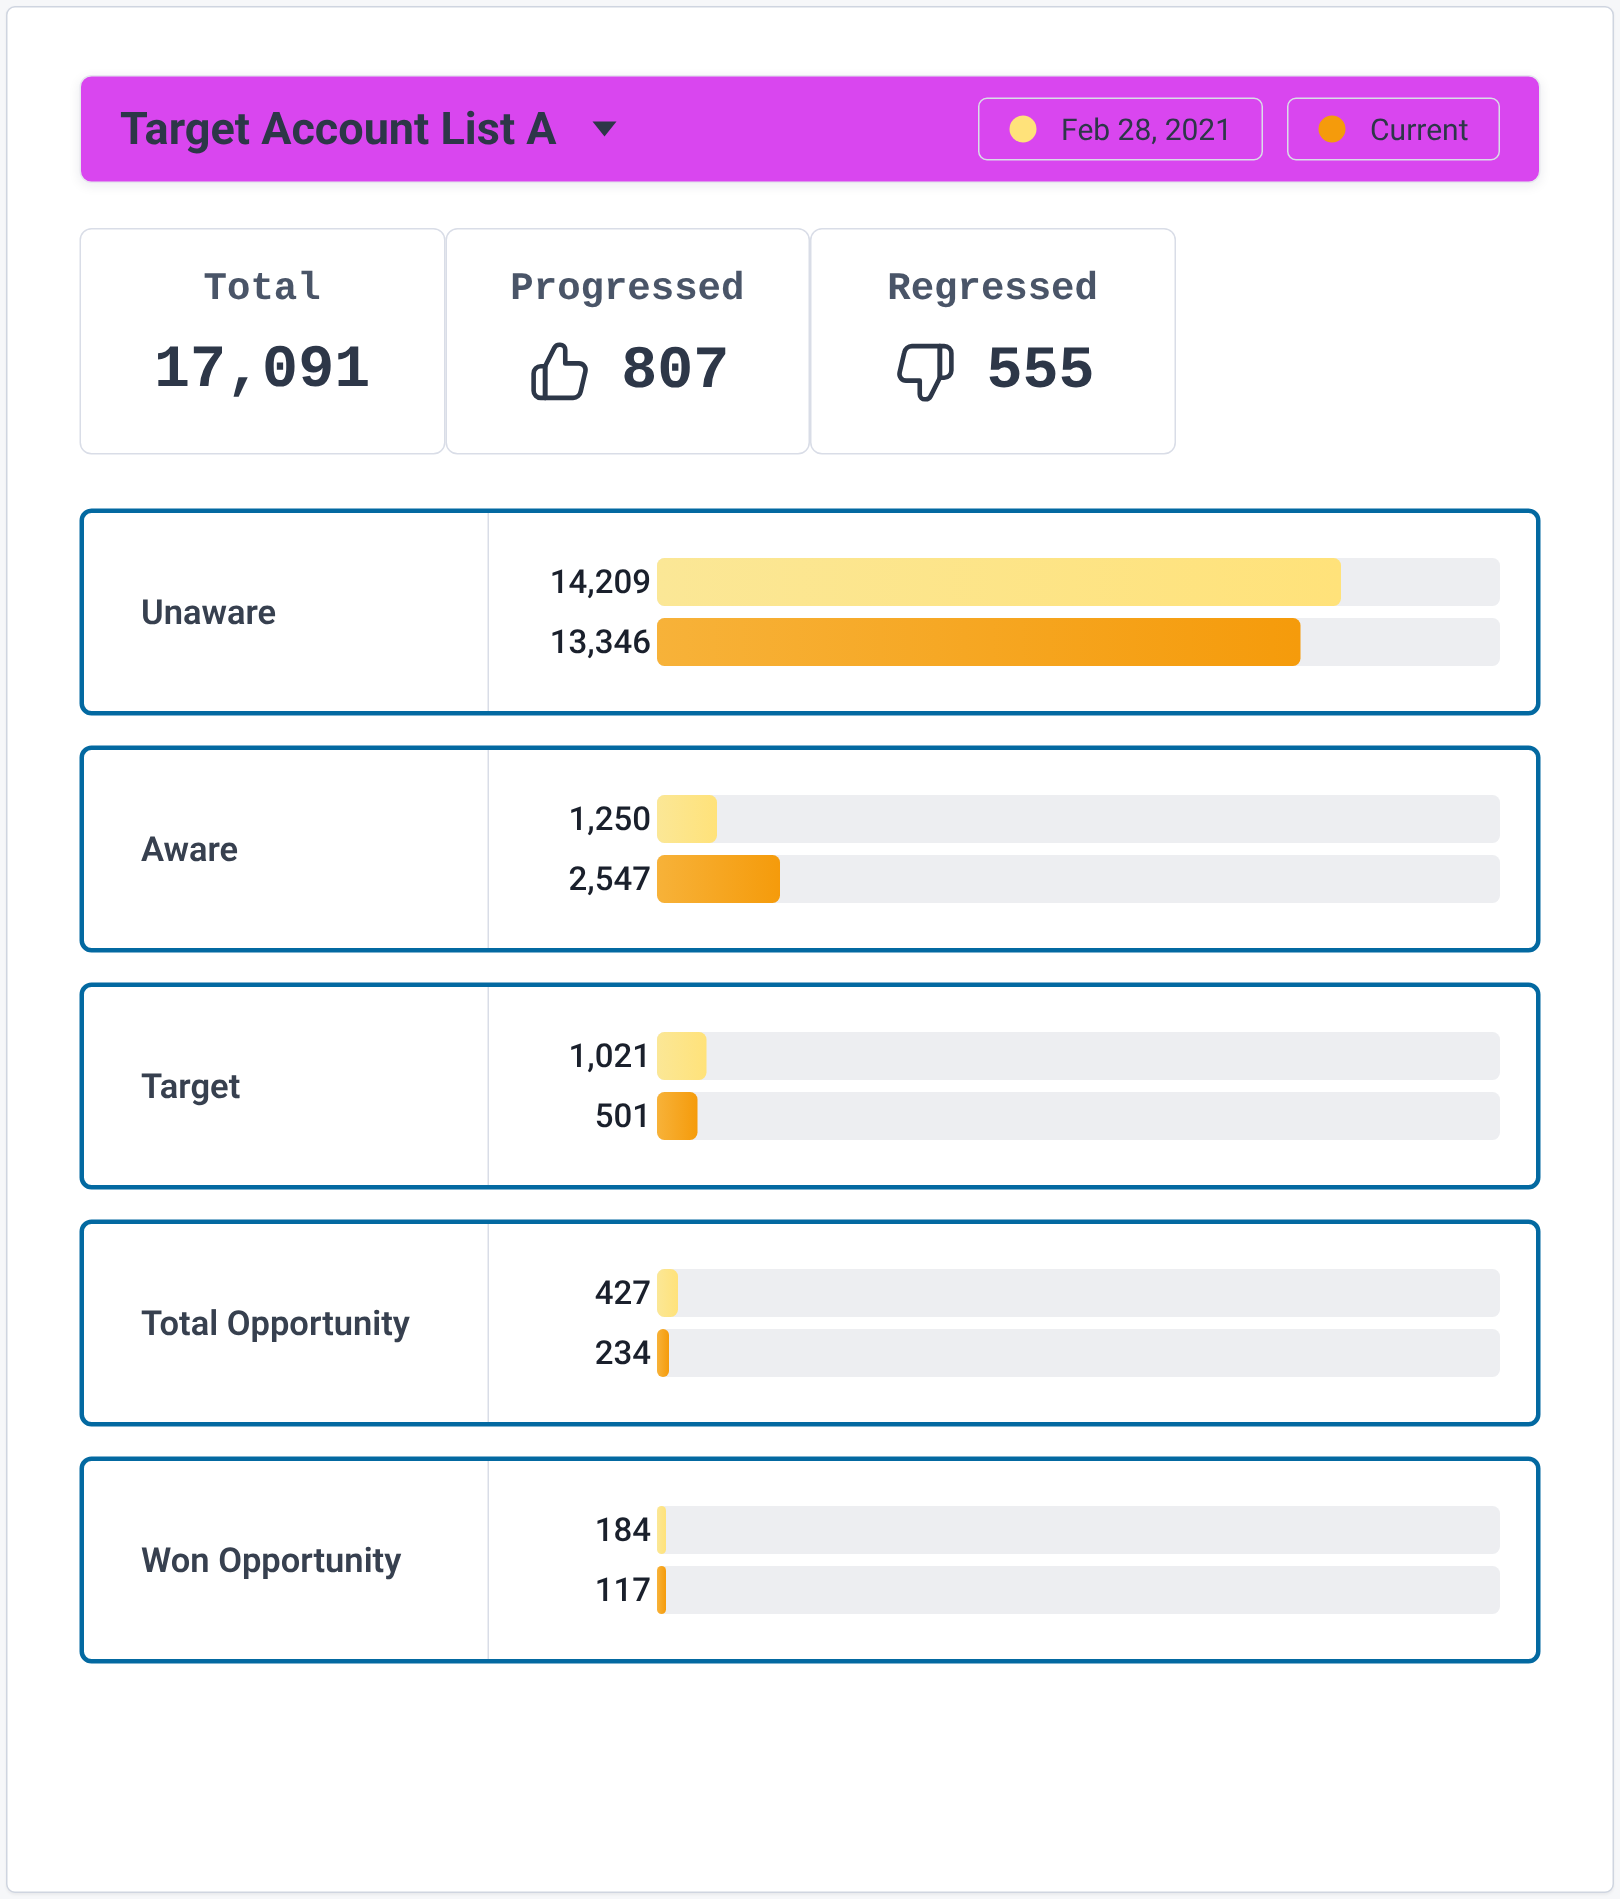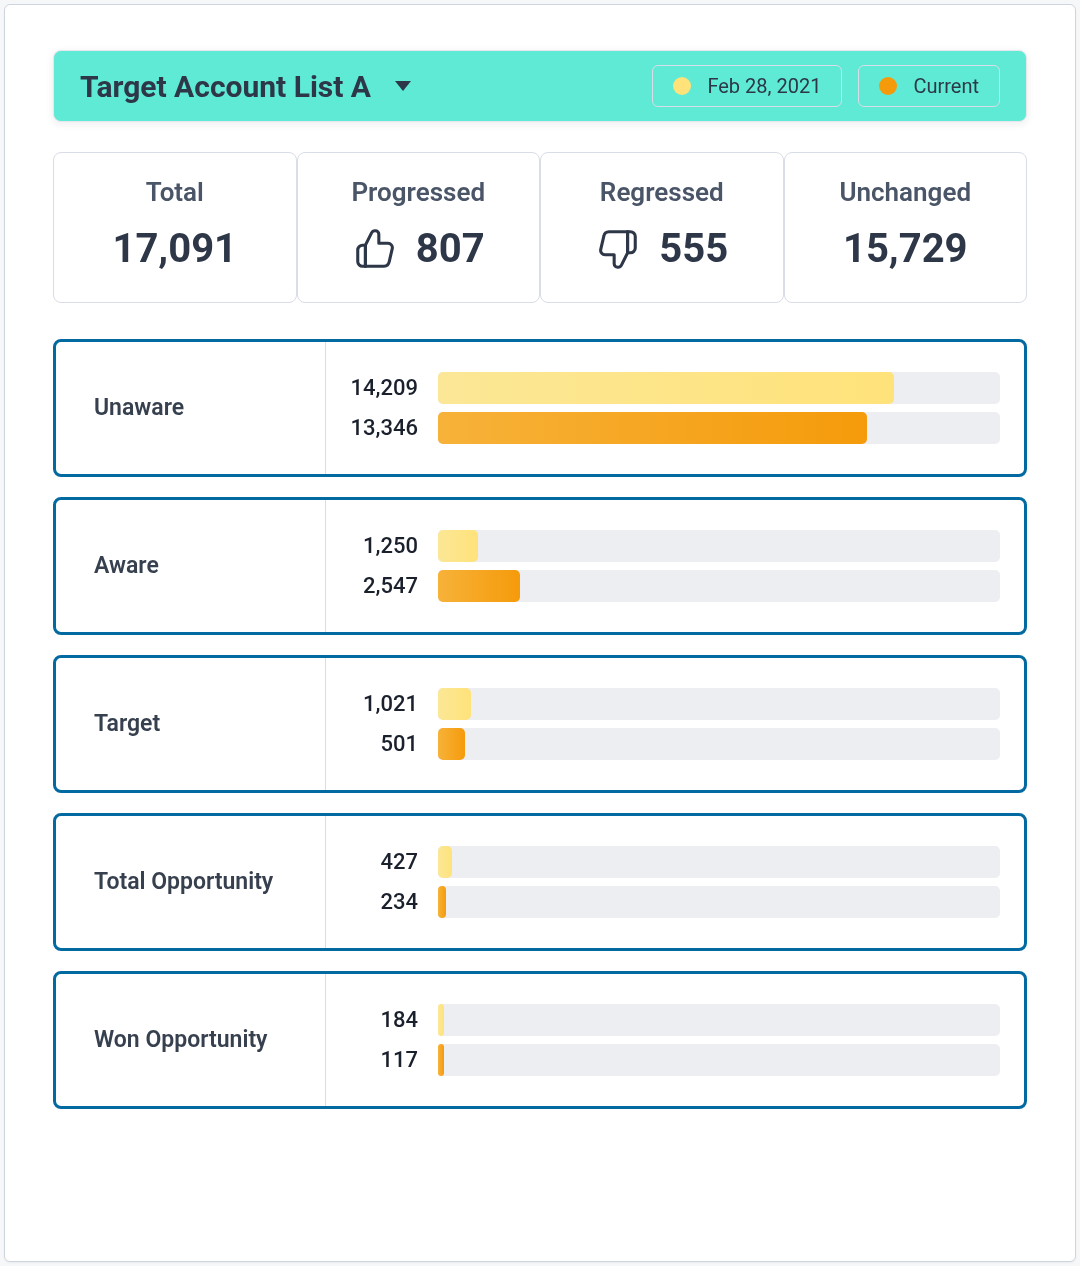--- a/index.html
+++ b/index.html
@@ -17,21 +17,21 @@
     width: 1072px;
     height: 1258px;
     margin: 4px;
     padding: 45px 48px 30px;
     box-shadow: 0 1px 2px rgba(0,0,0,0.05);
   }
   
   .header-row {
     display: flex;
     align-items: center;
-    background: #5eead4;
+    background: #d946ef;
     border: 1px solid #e6e8ee;
     border-radius: 8px;
     box-shadow: 0 2px 8px rgba(20,30,60,0.08);
     padding: 14px 26px;
     margin-bottom: 30px;
   }
   .dropdown {
     display: flex;
     align-items: center;
     cursor: pointer;
@@ -59,20 +59,21 @@
   .swatch {
     width: 18px; height: 18px;
     border-radius: 50%;
     margin-right: 16px;
   }
   
   .stats {
     display: grid;
     grid-template-columns: repeat(4, 1fr);
     margin-bottom: 36px;
+    font-family: Liberation Mono, monospace;
   }
   .stat-card {
     border: 1px solid #d9dde7;
     border-radius: 8px;
     padding: 24px 8px 26px;
     text-align: center;
   }
   .stat-card .label {
     font-size: 26px;
     font-weight: 600;
@@ -119,21 +120,21 @@
     display: flex;
     align-items: center;
     margin: 8px 0;
   }
   .bar-value {
     width: 112px;
     text-align: right;
     font-size: 22px;
     font-weight: 500;
     color: #1a202c;
-    padding-right: 20px;
+    padding-right: 4px;
   }
   .bar-track {
     flex: 1;
     height: 32px;
     background: #edeef1;
     border-radius: 5px;
     position: relative;
   }
   .bar-fill {
     position: absolute;
@@ -198,26 +199,20 @@
         <span class="icon-thumb">
           <svg width="46" height="46" viewBox="0 0 24 24" fill="none" stroke="#2d3748" stroke-width="1.6" stroke-linecap="round" stroke-linejoin="round">
             <path d="M17 14V3"></path>
             <path d="M21 11.5A2.5 2.5 0 0 1 18.5 14H17V3h1.5A2.5 2.5 0 0 1 21 5.5v6z"></path>
             <path d="M17 14l-3.2 6.4A2 2 0 0 1 12 21.5h-.2A1.8 1.8 0 0 1 10 19.7V15H5.3A2.3 2.3 0 0 1 3 12.2l1.6-6.9A2.8 2.8 0 0 1 7.3 3H17"></path>
           </svg>
         </span>
         <span class="value">555</span>
       </div>
     </div>
-    <div class="stat-card">
-      <div class="label">Unchanged</div>
-      <div class="value-row">
-        <span class="value">15,729</span>
-      </div>
-    </div>
   </div>
 
   <div id="stages-container">
       <div class="stage-row">
         <div class="stage-label">Unaware</div>
         <div class="stage-bars">
           <div class="bar-row">
             <div class="bar-value">14,209</div>
             <div class="bar-track">
               <div class="bar-fill past" style="width: 81.1943%;"></div>

